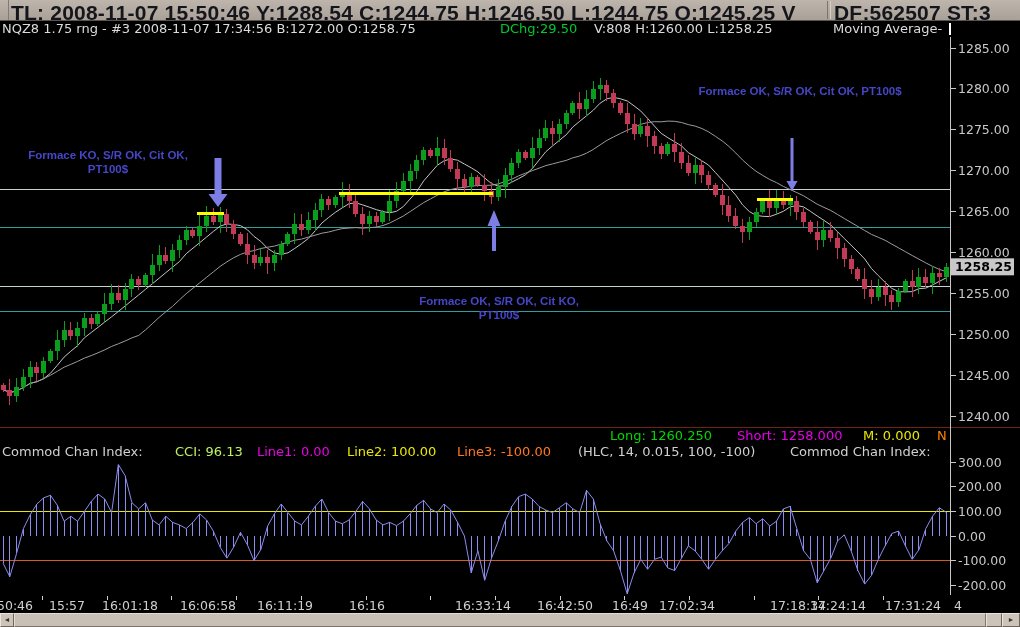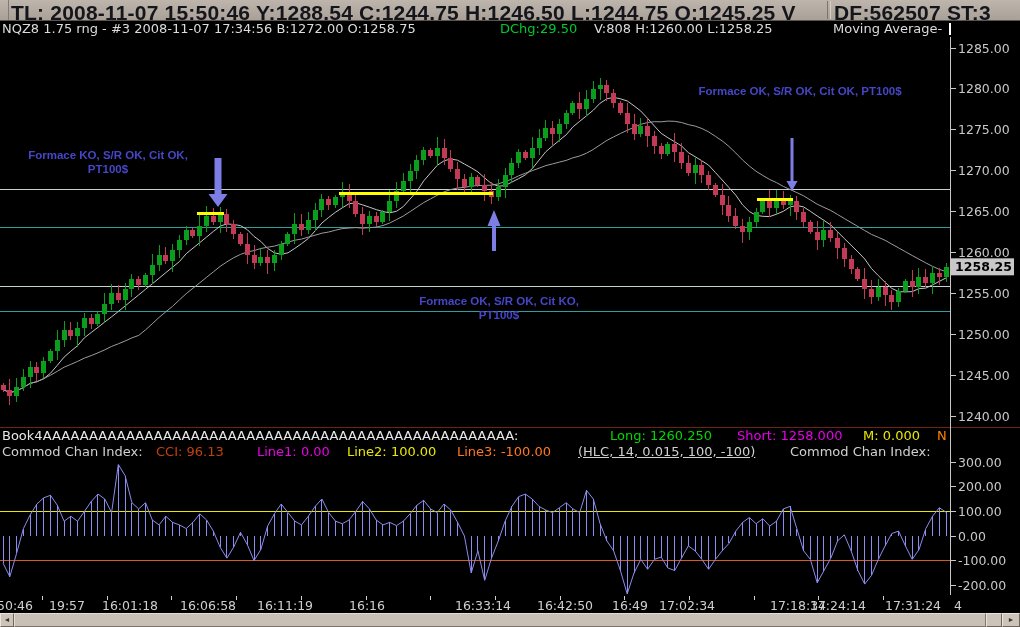--- a/index.html
+++ b/index.html
@@ -522,39 +522,38 @@
       <line x1="950" y1="536" x2="956" y2="536" stroke="#c8c8c8" stroke-width="1" shape-rendering="crispEdges"></line>
       <text x="958" y="540.5" fill="#c8c8c8" font-size="12.5">0.00</text>
       <line x1="950" y1="560.65" x2="956" y2="560.65" stroke="#c8c8c8" stroke-width="1" shape-rendering="crispEdges"></line>
       <text x="958" y="565.15" fill="#c8c8c8" font-size="12.5">-100.00</text>
       <line x1="950" y1="585.3" x2="956" y2="585.3" stroke="#c8c8c8" stroke-width="1" shape-rendering="crispEdges"></line>
       <text x="958" y="589.8" fill="#c8c8c8" font-size="12.5">-200.00</text>
       <line x1="950" y1="37" x2="950" y2="595" stroke="#c8c8c8" stroke-width="1" shape-rendering="crispEdges"></line>
     </svg>
 
   <div class="txtrow" id="book-line">
-      <span style="color: rgb(232, 232, 232); left: 2px;">Book4AAAAAAAAAAAAAAAAAAAAAAAAAAAAAAAAAAAAAAAAAAAAAAAAAAA:</span>
       <span style="color: rgb(0, 216, 0); left: 610px;">Long: 1260.250</span>
       <span style="color: rgb(232, 0, 232); left: 737px;">Short: 1258.000</span>
       <span style="color: rgb(232, 232, 0); left: 863px;">M: 0.000</span>
       <span style="color: rgb(255, 128, 0); left: 937px;">N</span>
     </div>
   <div class="txtrow" id="cci-line">
       <span style="color: rgb(208, 208, 208); left: 2px;">Commod Chan Index:</span>
-      <span style="color: #c2410c; left: 156px; text-align: right;">CCI: 96.13</span>
+      <span style="color: #bef264; left: 175px; text-align: right;">CCI: 96.13</span>
       <span style="color: rgb(232, 0, 232); left: 257px;">Line1: 0.00</span>
       <span style="color: rgb(232, 232, 0); left: 347px;">Line2: 100.00</span>
       <span style="color: rgb(255, 120, 32); left: 457px;">Line3: -100.00</span>
-      <span style="color: rgb(208, 208, 208); left: 578px; text-decoration: underline;">(HLC, 14, 0.015, 100, -100)</span>
+      <span style="color: rgb(208, 208, 208); left: 578px;">(HLC, 14, 0.015, 100, -100)</span>
       <span style="color: rgb(208, 208, 208); left: 790px;">Commod Chan Index:</span>
     </div>
 
   <div id="time-axis">
       <span class="tl" style="left: 15px;">50:46</span>
-      <span class="tl" style="left: 67px;">19:57</span>
+      <span class="tl" style="left: 67px;">15:57</span>
       <span class="tl" style="left: 130px;">16:01:18</span>
       <span class="tl" style="left: 208px;">16:06:58</span>
       <span class="tl" style="left: 285px;">16:11:19</span>
       <span class="tl" style="left: 367px;">16:16</span>
       <span class="tl" style="left: 412px; margin-top: 40px;">16:22:08</span>
       <span class="tl" style="left: 483px;">16:33:14</span>
       <span class="tl" style="left: 565px;">16:42:50</span>
       <span class="tl" style="left: 630px;">16:49</span>
       <span class="tl" style="left: 687px;">17:02:34</span>
       <span class="tl" style="left: 798px; text-align: right;">17:18:34</span>

